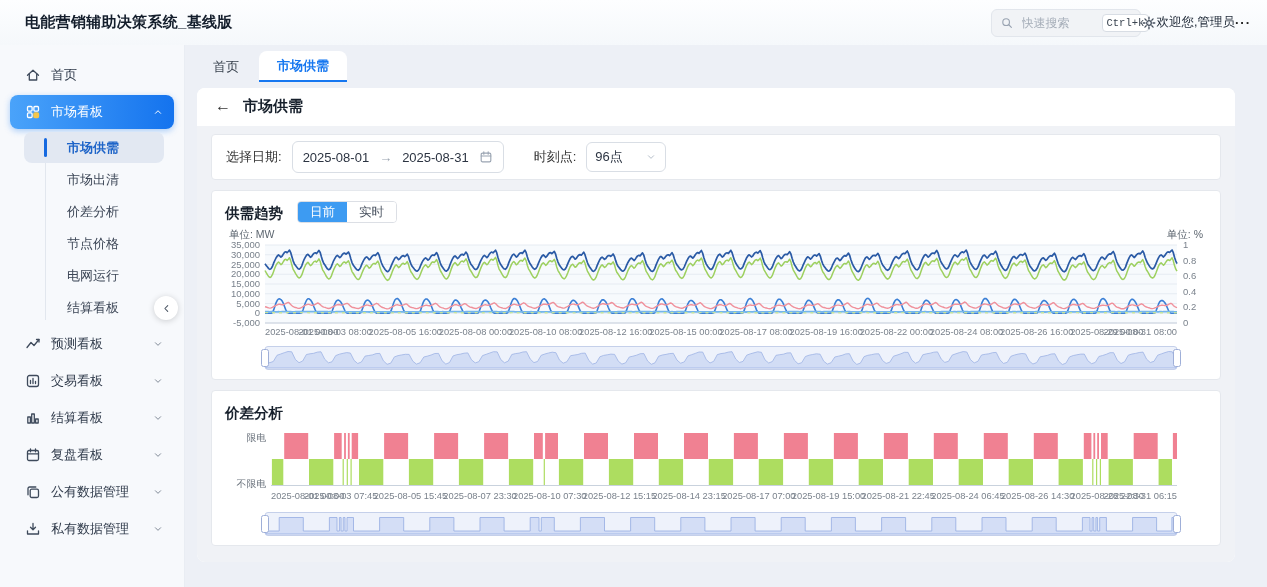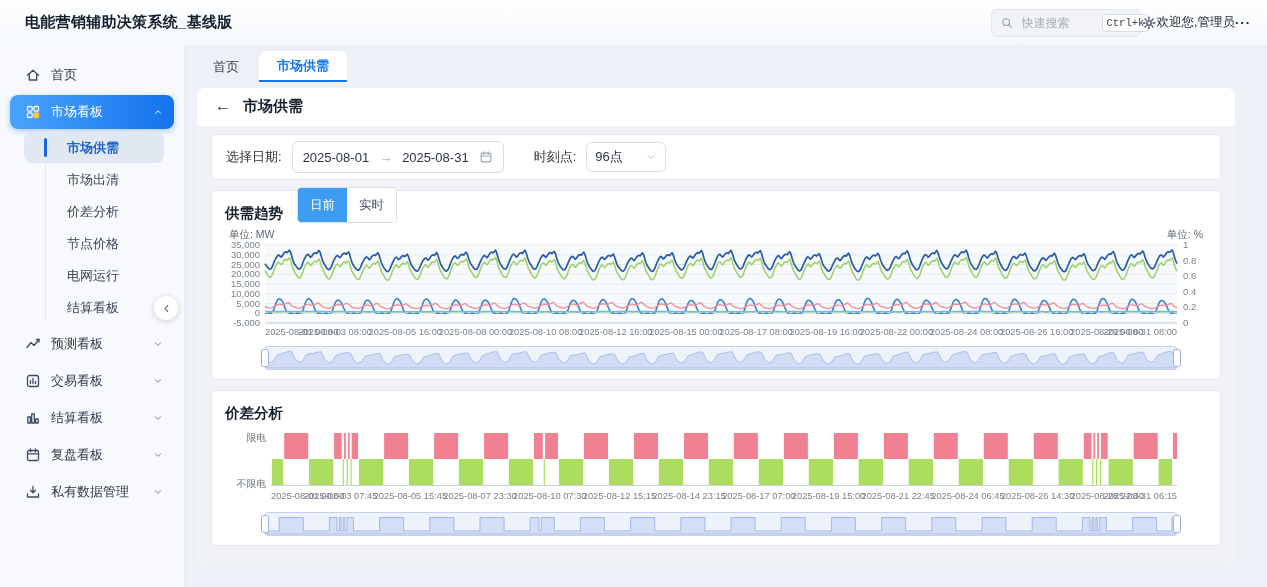--- a/index.html
+++ b/index.html
@@ -66,21 +66,21 @@
   .sep{color:#9aa4b0;}
   .tlabel{margin-left:30px;font-size:13px;color:#333;}
   .select{display:flex;align-items:center;justify-content:space-between;border:1px solid #d9dee5;
     border-radius:6px;height:30px;width:80px;padding:0 8px;margin-left:10px;font-size:13px;
     color:#2c3442;cursor:pointer;background:#fff;box-sizing:border-box;}
   
   .section{padding:8px 13px 8px;}
   .sec-head{display:flex;align-items:flex-end;gap:14px;height:24px;}
   .sec-title{font-size:14.5px;font-weight:bold;color:#17202c;}
   .toggle{display:flex;border:1px solid #dcdfe5;border-radius:4px;overflow:hidden;}
-  .tg{height:34px;display:flex;align-items:center;padding:0 12px;font-size:12.5px;color:#4a5361;
+  .tg{height:20px;display:flex;align-items:center;padding:0 12px;font-size:12.5px;color:#4a5361;
     background:#fff;cursor:pointer;}
   .tg.active{background:#3d9bf2;color:#fff;}
   svg.chart{display:block;margin-top:6px;}
   svg.slider{display:block;margin-top:4px;}
   text{font-family:"Liberation Sans","DejaVu Sans",sans-serif;}
 </style>
 </head>
 <body>
 
 <div class="topbar">
@@ -185,20 +185,34 @@
       </span>
     </div>
     <div class="nav-item">
       <span style="display: flex;">
         <svg width="16" height="16" viewBox="0 0 16 16" fill="none" stroke="#3e4a5b" stroke-width="1.3" stroke-linecap="round" stroke-linejoin="round">
           <rect x="2.5" y="3.5" width="11" height="10" rx="1.5"></rect>
           <path d="M2.5 6.8 H13.5 M5.5 2 V4.8 M10.5 2 V4.8"></path>
         </svg>
       </span>
       <span>复盘看板</span>
+      <span class="chev">
+        <svg width="12" height="12" viewBox="0 0 16 16" fill="none" stroke="#7d8794" stroke-width="1.3" stroke-linecap="round" stroke-linejoin="round">
+          <path d="M4.5 6.3 L8 9.8 L11.5 6.3"></path>
+        </svg>
+      </span>
+    </div>
+    <div class="nav-item">
+      <span style="display: flex;">
+        <svg width="16" height="16" viewBox="0 0 16 16" fill="none" stroke="#3e4a5b" stroke-width="1.3" stroke-linecap="round" stroke-linejoin="round">
+          <rect x="5.2" y="5.2" width="8.3" height="8.3" rx="1.5"></rect>
+          <path d="M10.8 3 H4.5 A1.5 1.5 0 0 0 3 4.5 V10.8"></path>
+        </svg>
+      </span>
+      <span>公有数据管理</span>
       <span class="chev">
         <svg width="12" height="12" viewBox="0 0 16 16" fill="none" stroke="#7d8794" stroke-width="1.3" stroke-linecap="round" stroke-linejoin="round">
           <path d="M4.5 6.3 L8 9.8 L11.5 6.3"></path>
         </svg>
       </span>
     </div>
     <div class="nav-item">
       <span style="display: flex;">
         <svg width="16" height="16" viewBox="0 0 16 16" fill="none" stroke="#3e4a5b" stroke-width="1.3" stroke-linecap="round" stroke-linejoin="round">
           <path d="M8 2.5 V8.7 M5.5 6.3 L8 8.8 L10.5 6.3"></path>

